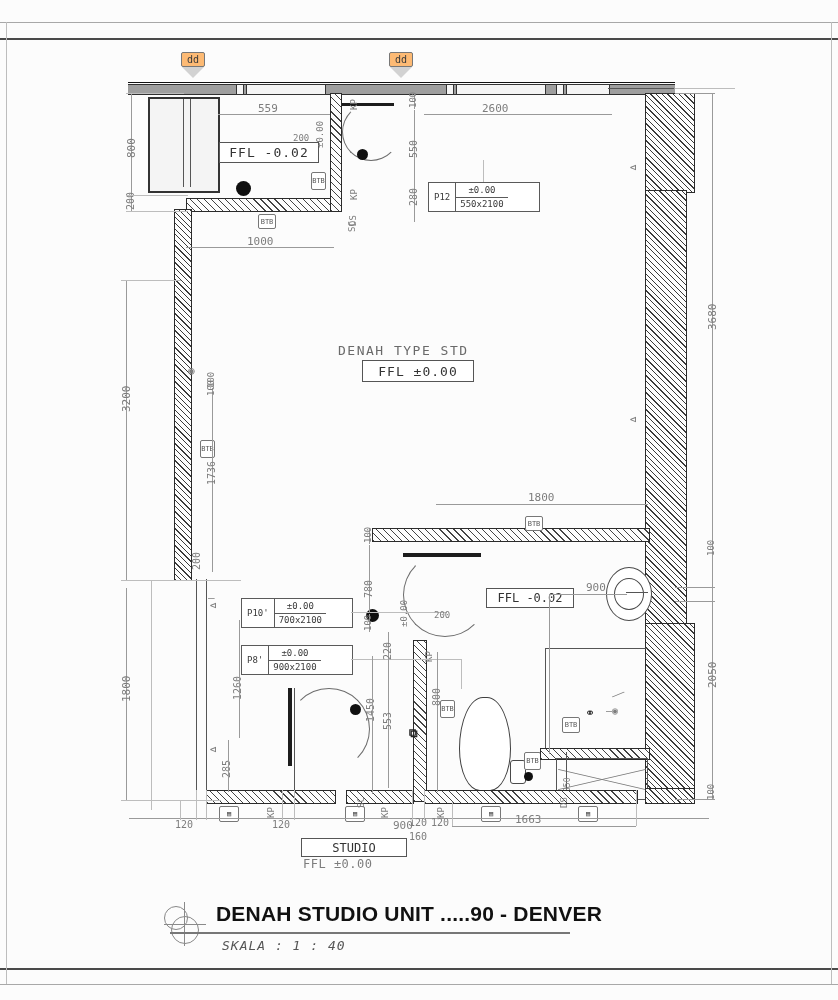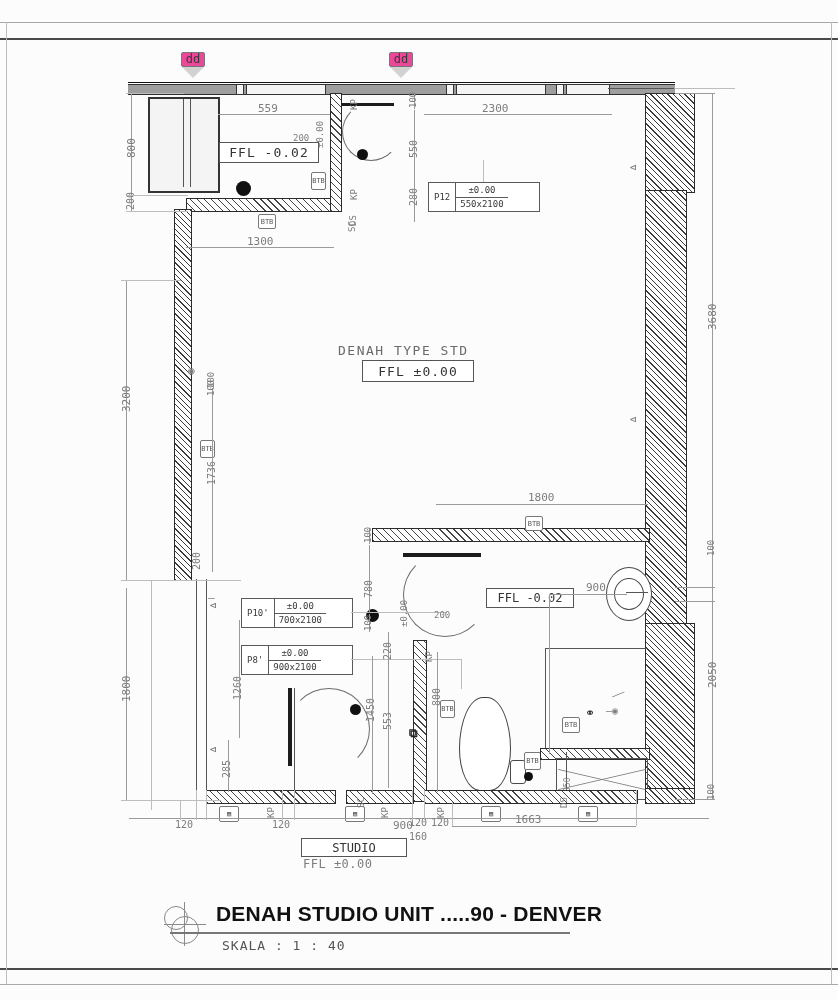--- a/index.html
+++ b/index.html
@@ -47,21 +47,21 @@
 
   
   .tag{position:absolute;border:1px solid #5a5a5a;background:#fff;display:flex;font-size:9px;color:#3a3a3a;}
   .tag .code{display:flex;align-items:center;justify-content:center;padding:0 5px;border-right:1px solid #5a5a5a;}
   .tag .vals{display:flex;flex-direction:column;}
   .tag .vals>div{padding:0 4px;display:flex;align-items:center;justify-content:center;height:50%;}
   .tag .vals>div:first-child{border-bottom:1px solid #5a5a5a;}
 
   
   .pennant{position:absolute;width:24px;}
-  .pennant .head{border:1px solid #777;background:#ec4899;font-size:12px;color:#3a3a3a;
+  .pennant .head{border:1px solid #777;background:#fdba74;font-size:10px;color:#3a3a3a;
     text-align:center;line-height:13px;height:13px;border-radius:2px;}
   .pennant .tail{width:0;height:0;margin:0 auto;border-left:11px solid transparent;
     border-right:11px solid transparent;border-top:11px solid #d2d2d2;}
 
   
   .chip{position:absolute;border:1px solid #777;background:#fff;font-size:7px;color:#555;
     display:flex;align-items:center;justify-content:center;border-radius:2px;}
   .dot{position:absolute;border-radius:50%;background:#101010;}
 
   
@@ -241,24 +241,24 @@
   </div>
   <div class="ln h light" style="left:351px;top:612px;width:96px;"></div>
   <div class="ln h light" style="left:351px;top:659px;width:110px;"></div>
   <div class="ln v light" style="left:461px;top:659px;height:30px;"></div>
   <div class="t s11 gray" style="left:210px;top:600px;">⊲</div>
   <div class="t s11 gray" style="left:210px;top:744px;">⊲</div>
 
   <div class="ln h dim" style="left:218px;top:114px;width:112px;"></div>
   <div class="t s11 gray" style="left:258px;top:103px;">559</div>
   <div class="ln h dim" style="left:424px;top:114px;width:188px;"></div>
-  <div class="t s11 gray" style="left:482px;top:103px;">2300</div>
+  <div class="t s11 gray" style="left:482px;top:103px;">2600</div>
 
   <div class="ln h dim" style="left:186px;top:247px;width:148px;"></div>
-  <div class="t s11 gray" style="left:247px;top:236px;">1300</div>
+  <div class="t s11 gray" style="left:247px;top:236px;">1000</div>
 
   <div class="ln v dim" style="left:131px;top:93px;height:102px;"></div>
   <div class="t s11 gray rot" style="left:126px;top:158px;">800</div>
   <div class="ln v dim" style="left:131px;top:195px;height:16px;"></div>
   <div class="t s10 gray rot" style="left:126px;top:210px;">200</div>
 
   <div class="ln v dim" style="left:126px;top:280px;height:300px;"></div>
   <div class="t s11 gray rot" style="left:121px;top:412px;">3200</div>
 
   <div class="ln v dim" style="left:212px;top:388px;height:162px;"></div>
@@ -357,16 +357,16 @@
 
   <div id="titleblock" style="left:0;top:890px;width:680px;height:70px;">
     <div class="northsym" style="left:164px;top:12px;width:42px;height:42px;">
       <div class="c" style="left:0;top:4px;width:22px;height:22px;"></div>
       <div class="c" style="left:7px;top:14px;width:26px;height:26px;"></div>
       <div class="ln v light" style="left:20px;top:0;height:44px;background:#8a8a8a;"></div>
       <div class="ln h light" style="left:0;top:22px;width:42px;background:#8a8a8a;"></div>
     </div>
     <div class="tb-title" style="position:absolute;left:216px;top:12px;">DENAH STUDIO UNIT .....90 - DENVER</div>
     <div class="tb-rule" style="left:170px;top:42px;width:400px;"></div>
-    <div class="tb-scale" style="position:absolute;left:222px;top:48px;">SKALA :  1  :  40</div>
+    <div class="tb-scale" style="position:absolute;left:222px;top:48px;font-style:italic;">SKALA :  1  :  40</div>
   </div>
 
 </div>
 
 </body></html>

